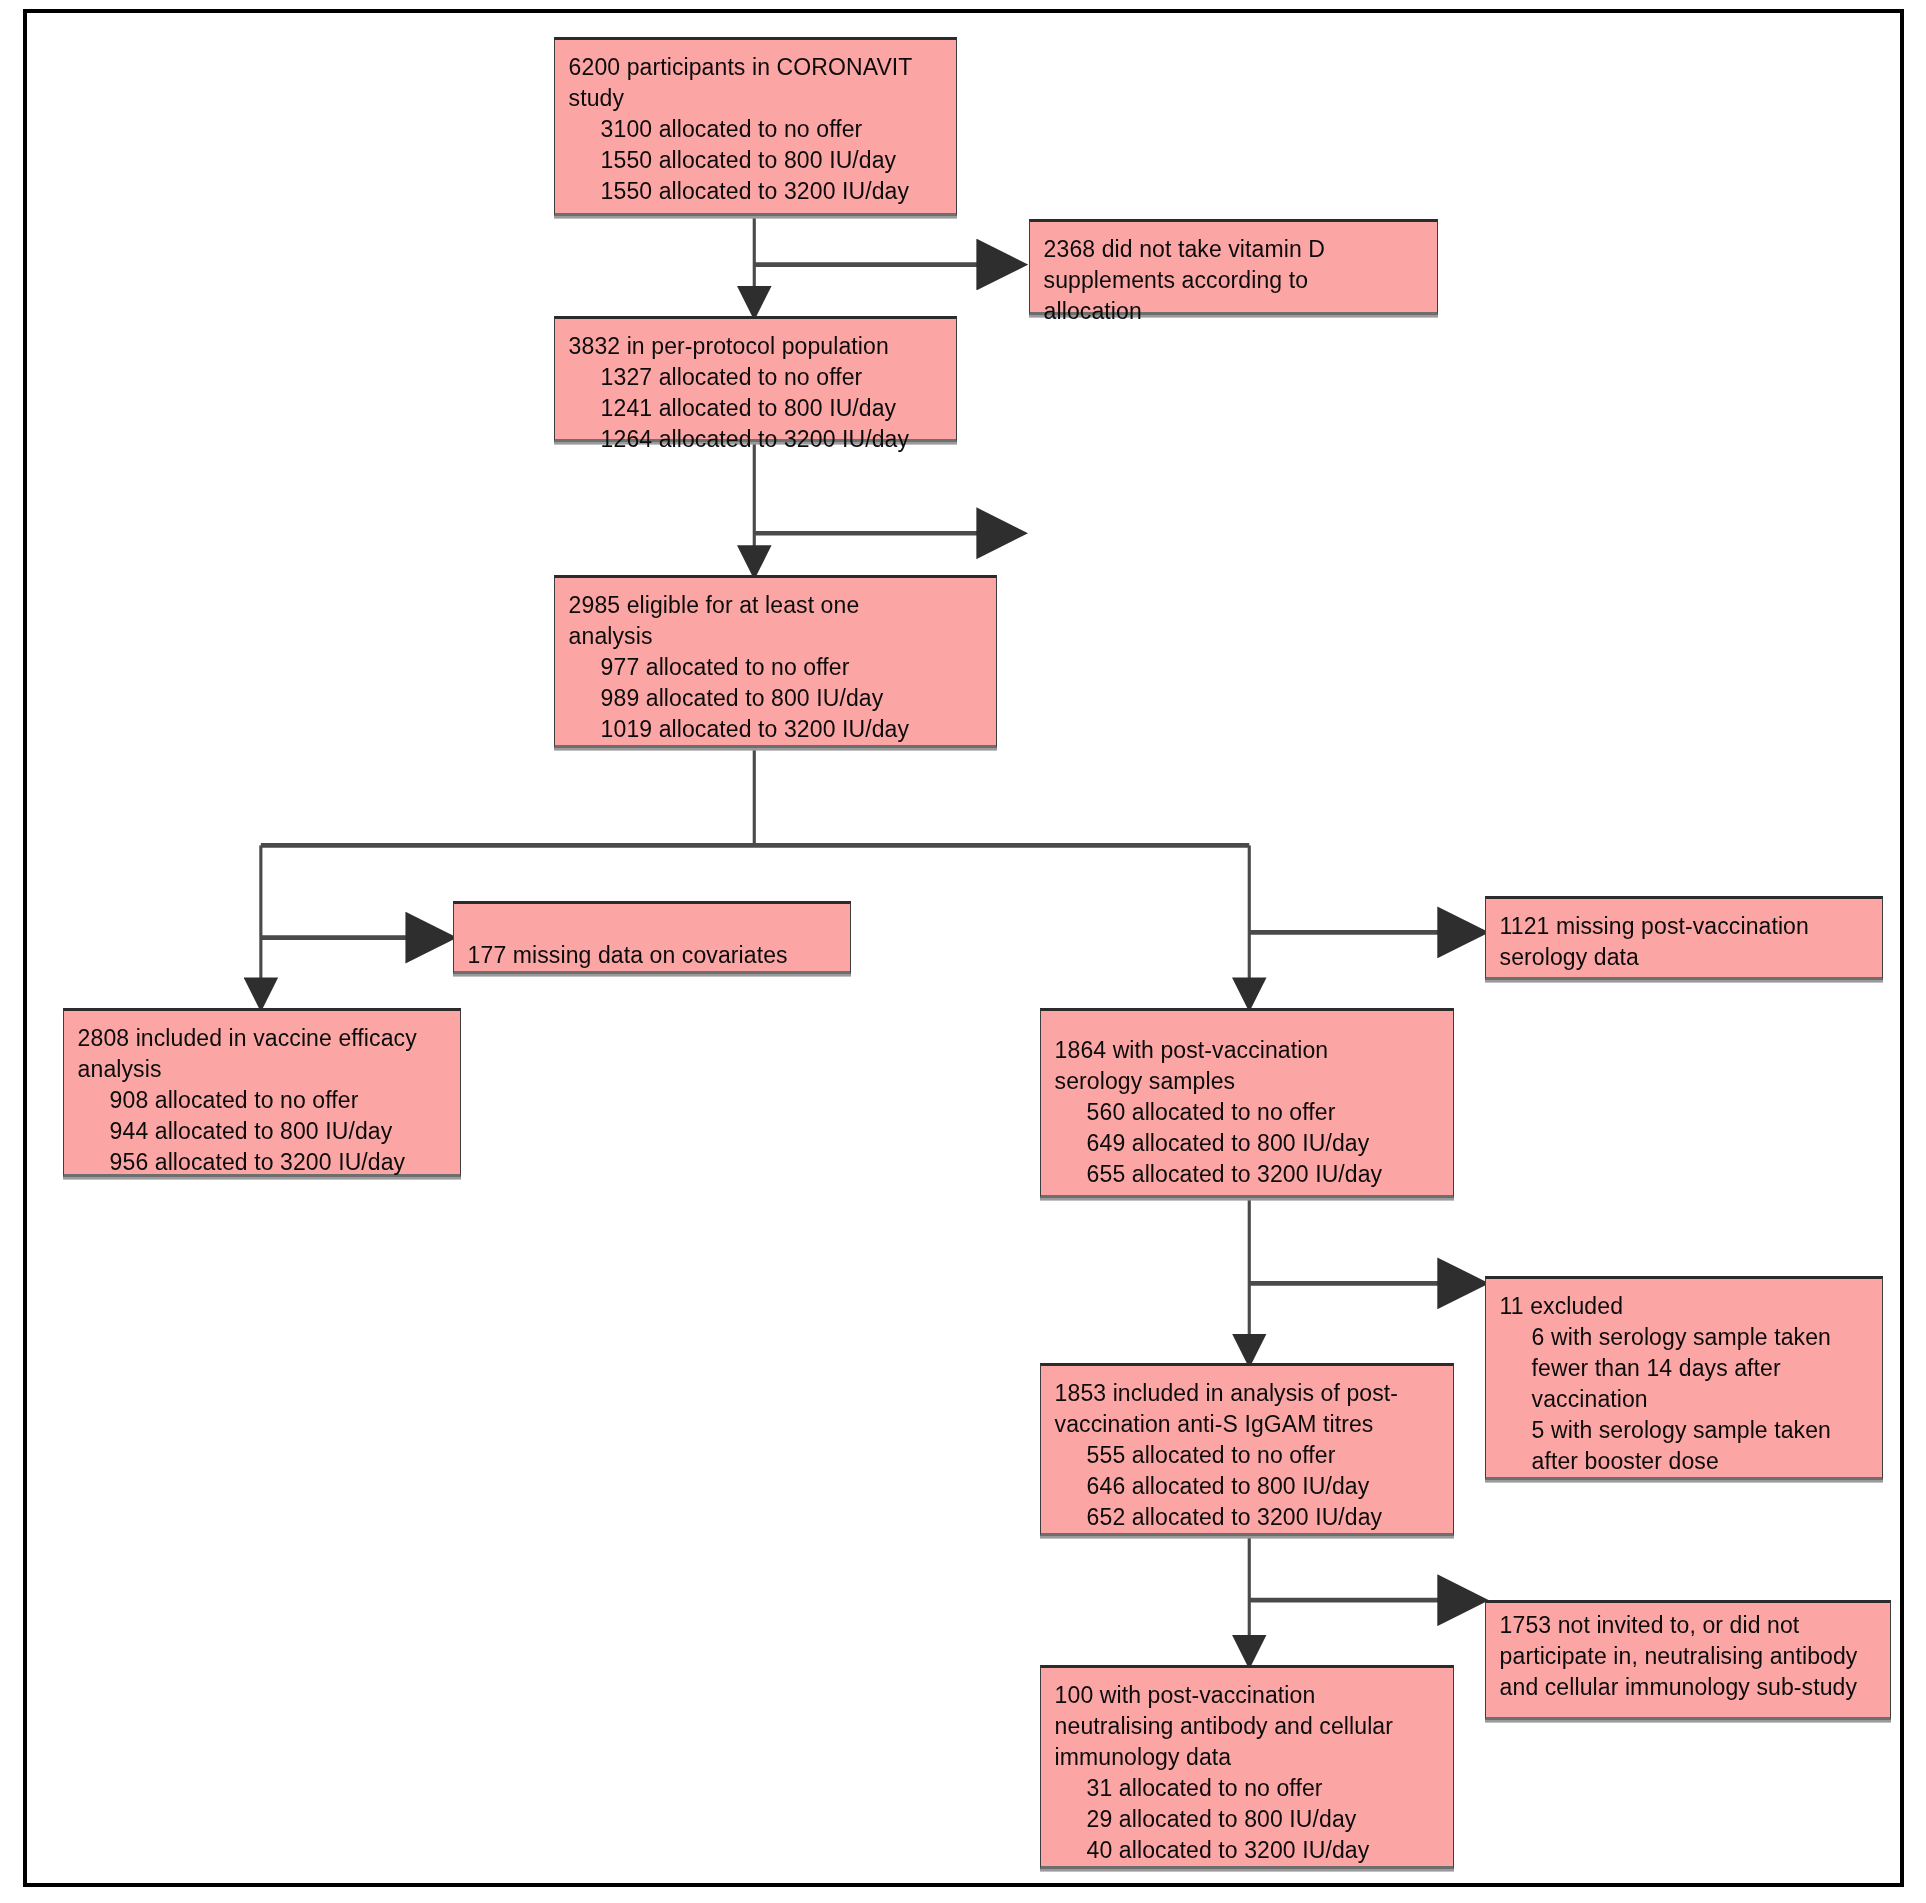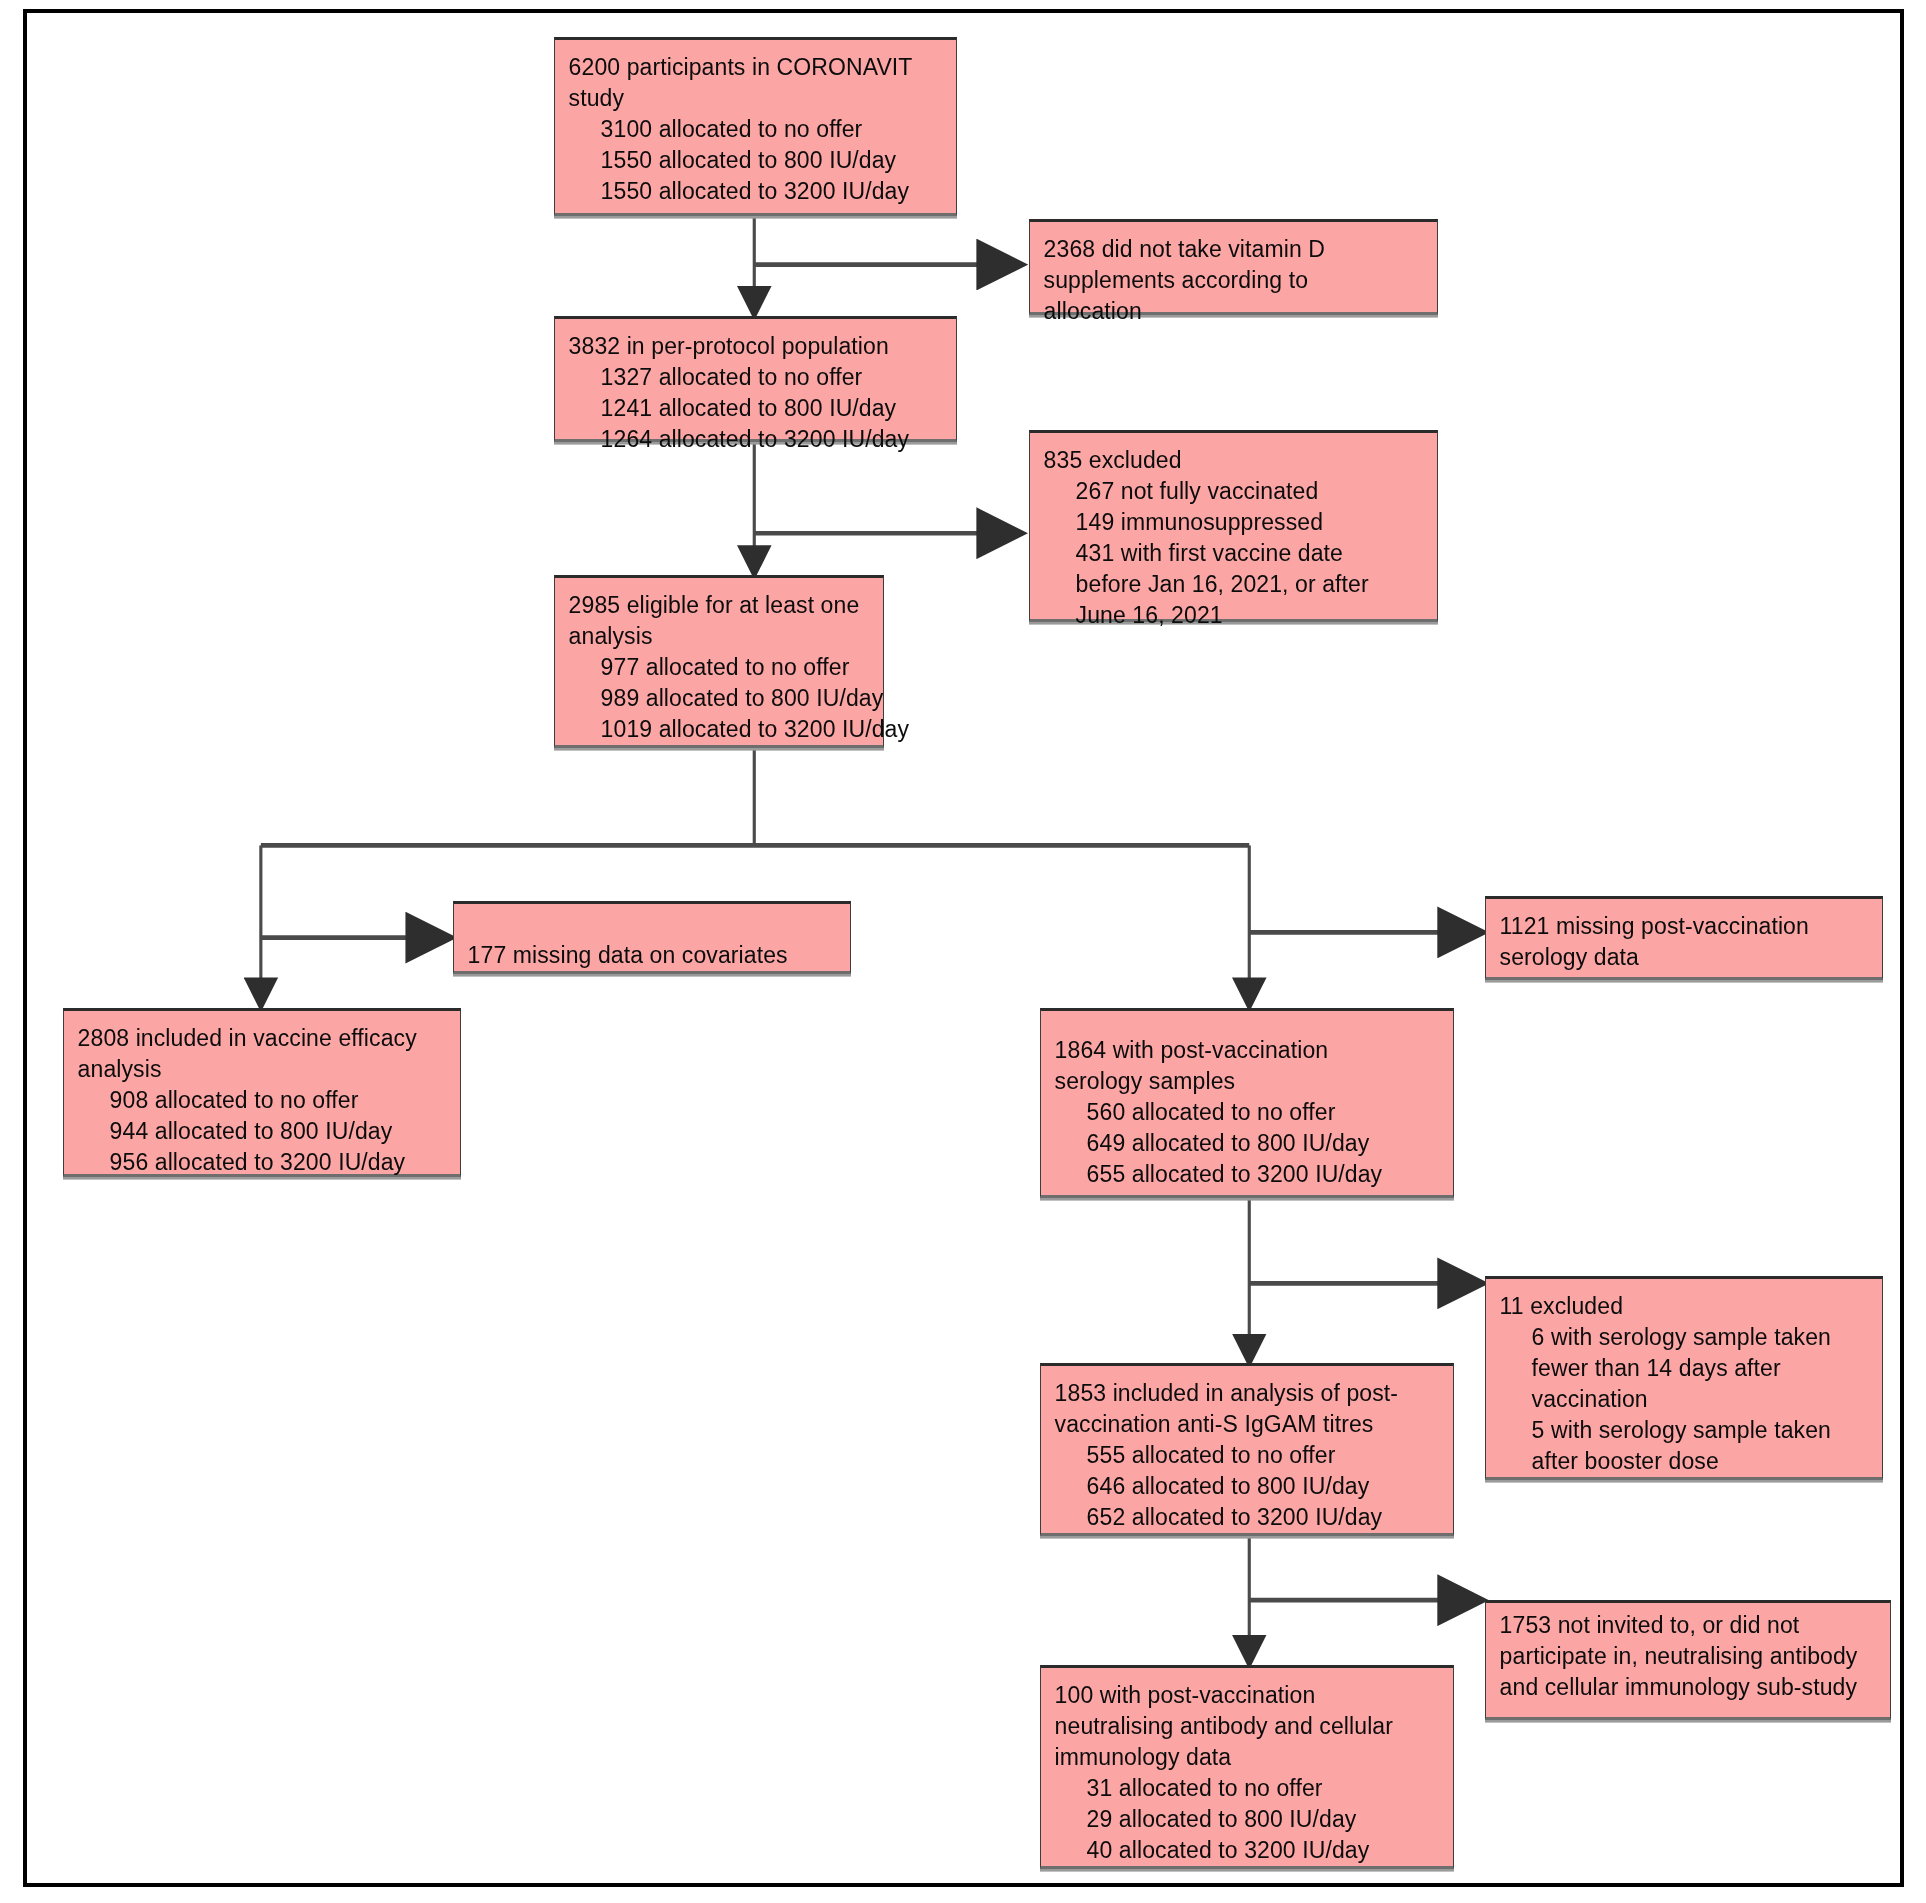--- a/index.html
+++ b/index.html
@@ -118,30 +118,22 @@
     <div class="line">allocation</div>
   </div>
 
   <div class="flow-box" style="left:554px; top:316px; width:403px; height:126px;">
     <div class="line">3832 in per-protocol  population</div>
     <div class="line indent">1327 allocated to no offer</div>
     <div class="line indent">1241 allocated to 800 IU/day</div>
     <div class="line indent">1264 allocated to 3200 IU/day</div>
   </div>
 
-  <div class="flow-box" style="left:1029px; top:430px; width:409px; height:192px;">
-    <div class="line">835 excluded</div>
-    <div class="line indent">267 not fully vaccinated</div>
-    <div class="line indent">149 immunosuppressed</div>
-    <div class="line indent">431 with first vaccine date</div>
-    <div class="line indent">before Jan 16, 2021, or after</div>
-    <div class="line indent">June 16, 2021</div>
-  </div>
 
-  <div class="flow-box" style="left:554px; top:575px; width:330px; height:173px;">
+  <div class="flow-box" style="left:554px; top:575px; width:443px; height:173px;">
     <div class="line">2985 eligible for at least one</div>
     <div class="line">analysis</div>
     <div class="line indent">977 allocated to no offer</div>
     <div class="line indent">989 allocated to 800 IU/day</div>
     <div class="line indent">1019 allocated to 3200 IU/day</div>
   </div>
 
   <div class="flow-box" style="left:453px; top:901px; width:398px; height:73px; padding-top:36px;">
     <div class="line">177 missing data on covariates</div>
   </div>

